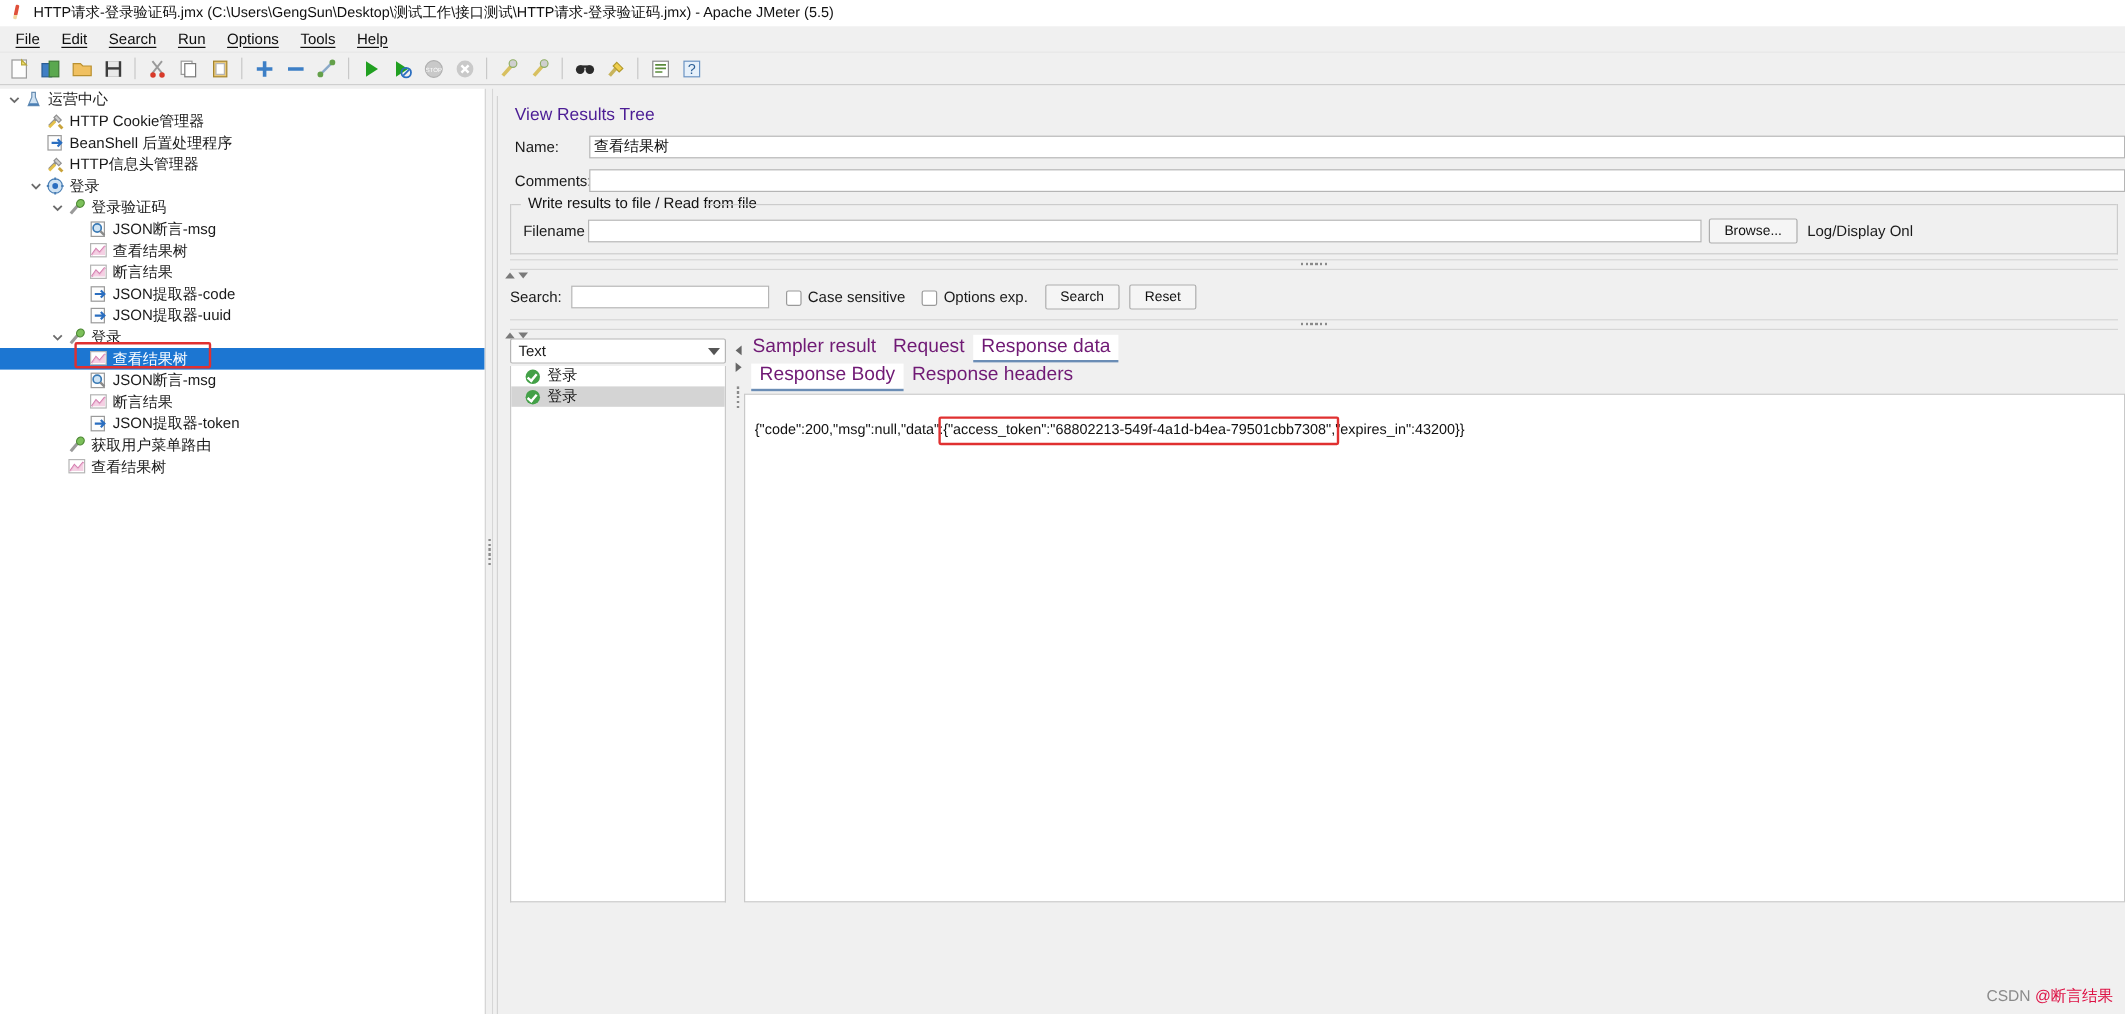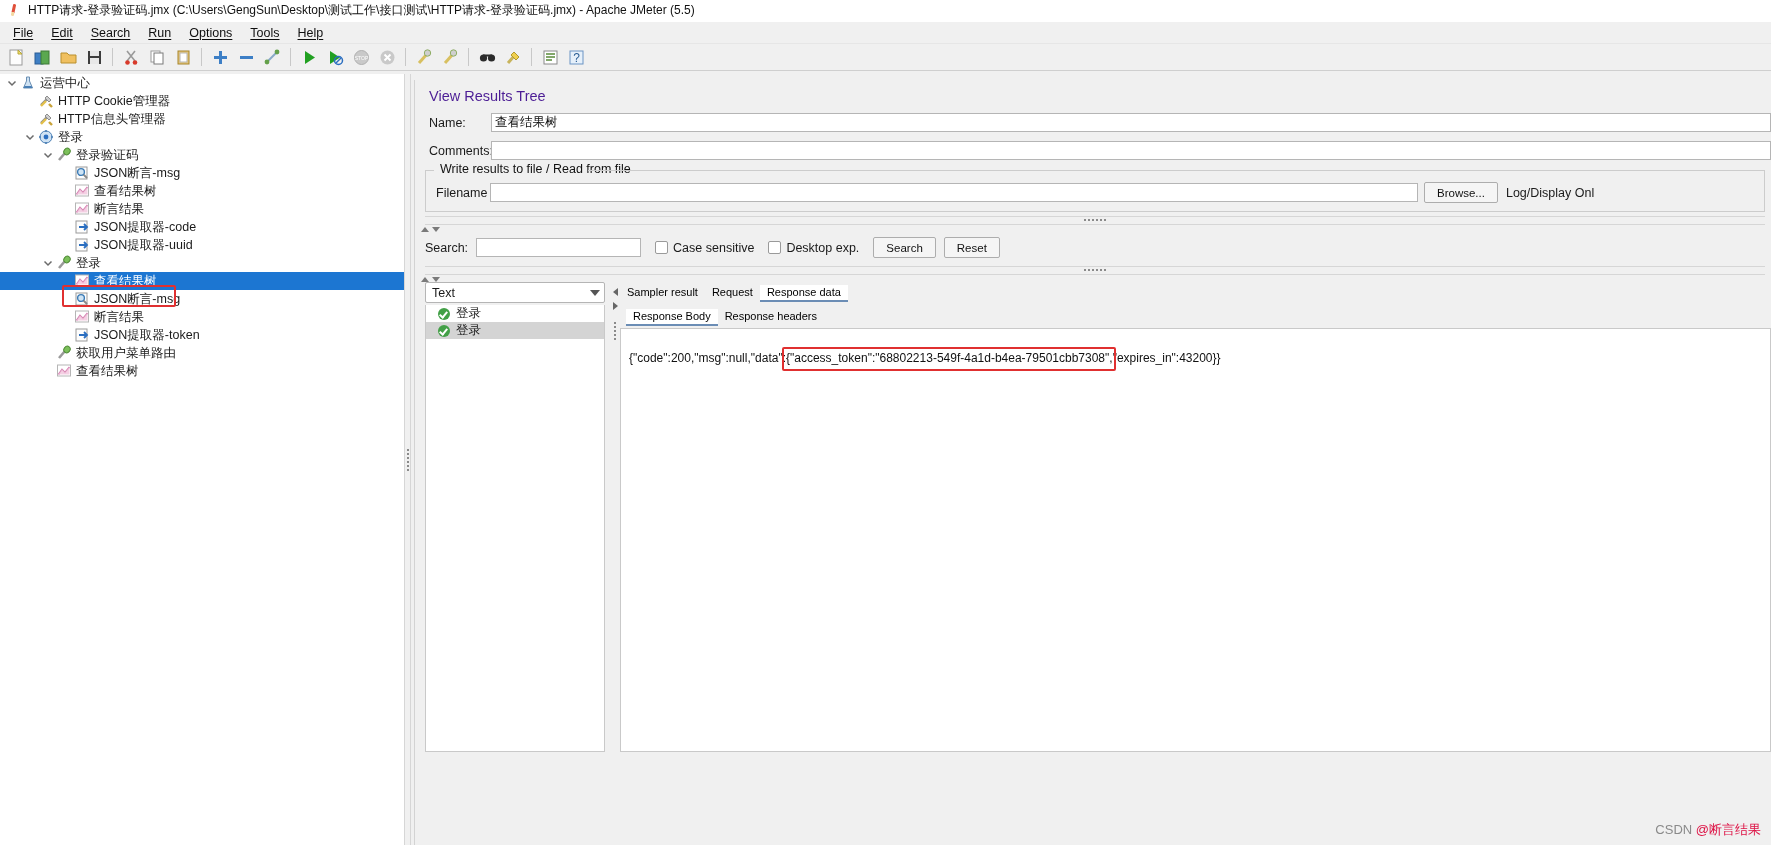--- a/index.html
+++ b/index.html
@@ -133,21 +133,21 @@
   .arrows {
     display:flex; gap:3px; padding:2px 0 0 6px; align-items:center;
   }
   .arr { width:0;height:0; }
   .arr.up { border-left:4px solid transparent; border-right:4px solid transparent; border-bottom:5px solid #7a7a7a; }
   .arr.down { border-left:4px solid transparent; border-right:4px solid transparent; border-top:5px solid #7a7a7a; }
 
   .searchrow { display:flex; align-items:center; padding:5px 0 4px 10px; gap:8px; }
   .searchrow .lbl { font-size:12.5px; }
   .search-input { width:165px; }
-  .chk { display:flex; align-items:flex-start; gap:5px; font-size:12.5px; margin-left:6px;}
+  .chk { display:flex; align-items:flex-end; gap:5px; font-size:12.5px; margin-left:6px;}
   .chkbox { width:13px; height:13px; border:1px solid #9a9a9a; background:#fff; border-radius:2px; }
 
   
   .results { display:flex; margin:0 0 0 10px; height: 470px; }
   .res-left { width:186px; display:flex; flex-direction:column; }
   .combo {
     height:21px; border:1px solid #b5b5b5; background:#fff; display:flex;
     align-items:center; justify-content:space-between; padding:0 4px 0 6px;
     font-size:12.5px; border-radius:2px; width:180px;
   }
@@ -174,21 +174,21 @@
   }
   .res-split .arrow-l, .res-split .arrow-r {
     position:absolute; left:2px; width:0;height:0;
   }
   .res-split .arrow-l { top:6px; border-top:4px solid transparent;border-bottom:4px solid transparent;border-right:5px solid #666;}
   .res-split .arrow-r { top:20px; border-top:4px solid transparent;border-bottom:4px solid transparent;border-left:5px solid #666;}
 
   .res-right { flex:1; display:flex; flex-direction:column; }
   .tabs { display:flex; align-items:flex-end; height:20px; gap:0; }
   .tab {
-    font-size:11px; padding:1px 7px 2px 7px; color:#000000; cursor:pointer;
+    font-size:16px; padding:1px 7px 2px 7px; color:#701a75; cursor:pointer;
     border-bottom:2px solid transparent;
   }
   .tab.active { border-bottom:2px solid #6b8db5; background:#ffffff; }
   .subtabs { display:flex; align-items:flex-end; height:21px; margin-top:3px; padding-left:6px; }
   .content-box {
     flex:1; border:1px solid #c9c9c9; background:#ffffff; margin-top:2px;
     position:relative; overflow:hidden;
   }
   .body-text {
     font-size:12px; padding:22px 0 0 8px; white-space:pre; color:#111;
@@ -376,20 +376,28 @@
               <path d="M3 12 L10 5" stroke="#8e8e8e" stroke-width="2.4"></path>
               <path d="M9 3 L13 7 L11 9 L7 5 Z" fill="#cfcfcf" stroke="#8e8e8e"></path>
               <path d="M3 13 L8 8" stroke="#e3c04a" stroke-width="2.4"></path>
               <path d="M11 11 L14 14" stroke="#c9a33a" stroke-width="2.4"></path>
             </svg></span>
           <span class="tlabel">HTTP Cookie管理器</span>
         </div>
         <div class="tree-row" style="padding-left: 22px;">
           <span class="tw-spacer"></span>
           <span class="ticon"><svg width="16" height="16" viewBox="0 0 16 16">
+              <rect x="2" y="2" width="11" height="12" fill="#fdfdfd" stroke="#9a9a9a"></rect>
+              <path d="M5 8 h7 M10 5 l3 3 l-3 3" stroke="#2a6ec0" stroke-width="1.8" fill="none"></path>
+            </svg></span>
+          <span class="tlabel">BeanShell 后置处理程序</span>
+        </div>
+        <div class="tree-row" style="padding-left: 22px;">
+          <span class="tw-spacer"></span>
+          <span class="ticon"><svg width="16" height="16" viewBox="0 0 16 16">
               <path d="M3 12 L10 5" stroke="#8e8e8e" stroke-width="2.4"></path>
               <path d="M9 3 L13 7 L11 9 L7 5 Z" fill="#cfcfcf" stroke="#8e8e8e"></path>
               <path d="M3 13 L8 8" stroke="#e3c04a" stroke-width="2.4"></path>
               <path d="M11 11 L14 14" stroke="#c9a33a" stroke-width="2.4"></path>
             </svg></span>
           <span class="tlabel">HTTP信息头管理器</span>
         </div>
         <div class="tree-row" style="padding-left: 22px;">
           <span class="twisty">
             <svg width="10" height="10" viewBox="0 0 10 10">
@@ -562,21 +570,21 @@
 
         <div class="searchrow">
           <span class="lbl">Search:</span>
           <input class="jtext search-input" value="" style="">
           <span class="chk">
             <span class="chkbox"></span>
             <span>Case sensitive</span>
           </span>
           <span class="chk">
             <span class="chkbox"></span>
-            <span>Desktop exp.</span>
+            <span>Options exp.</span>
           </span>
           <button class="jbtn" style="margin-left:6px;">Search</button>
           <button class="jbtn">Reset</button>
         </div>
 
         <div class="hsplit">
           <div class="dots"></div>
         </div>
         <div class="arrows">
           <span class="arr up"></span>

